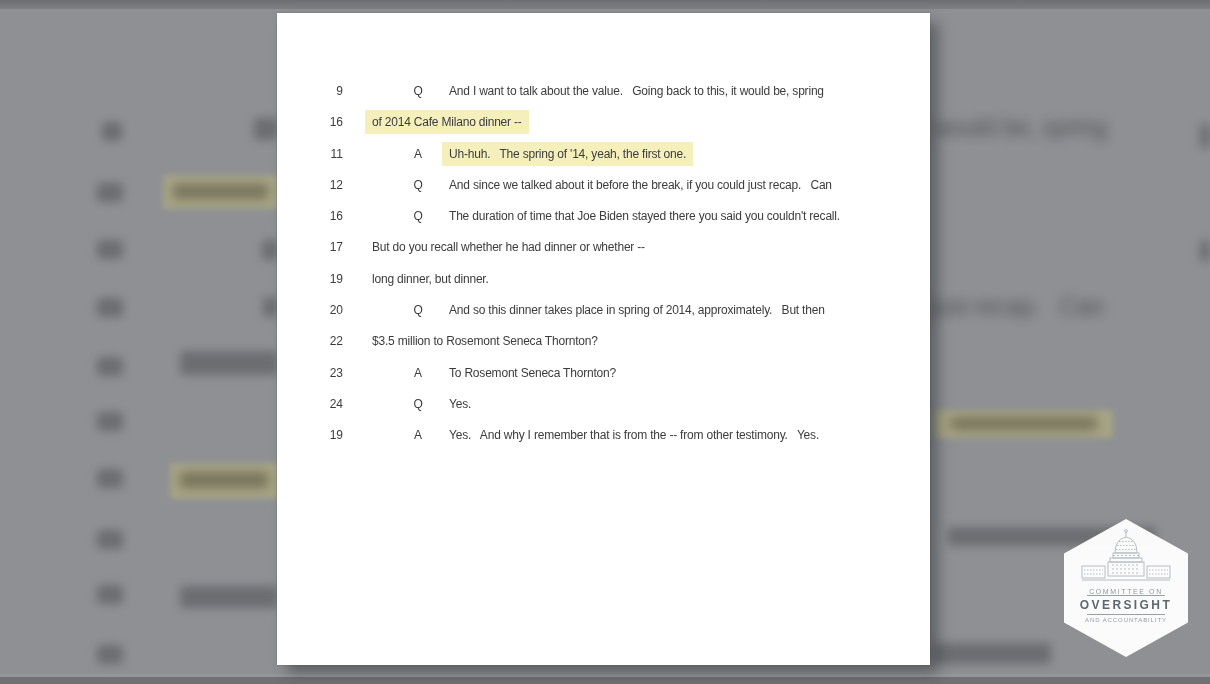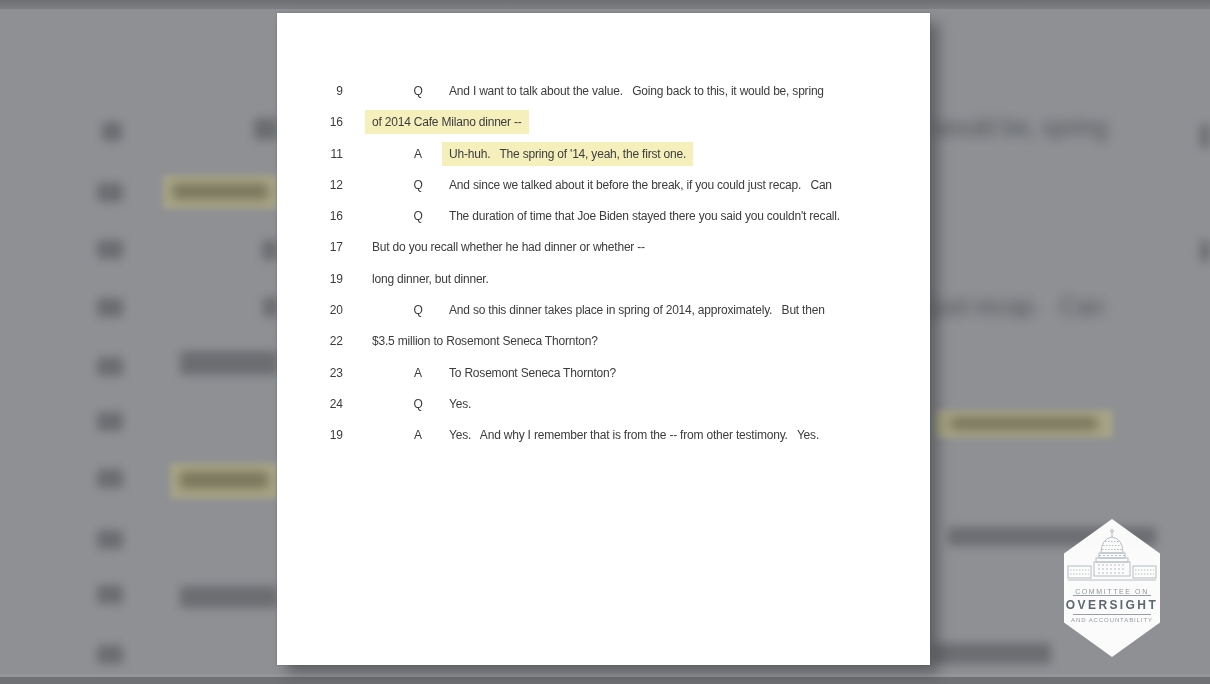--- a/index.html
+++ b/index.html
@@ -26,21 +26,21 @@
   .lines{position:absolute;top:63px;left:0;right:0;}
   .line{height:31.3px;white-space:pre;font-size:12px;line-height:31.3px;
         letter-spacing:-.2px;color:#3c3c3e;}
   .ln{display:inline-block;width:66px;text-align:right;letter-spacing:0;}
   .sp{display:inline-block;width:16px;margin-left:67px;text-align:center;}
   .txt{padding-left:29px;}
   .txt.after-sp{padding-left:23px;}
   .hl{background:#f5efbc;padding:5px 0;box-shadow:7px 0 0 #f5efbc,-7px 0 0 #f5efbc;}
 
   
-  .badge{position:absolute;left:1064px;top:519px;width:96px;height:138px;z-index:6;
+  .badge{position:absolute;left:1064px;top:519px;width:124px;height:138px;z-index:6;
          background:rgba(255,255,255,.97);
          clip-path:polygon(50% 0,100% 25%,100% 75%,50% 100%,0 75%,0 25%);
          display:flex;flex-direction:column;align-items:center;
          filter:drop-shadow(1px 2px 2px rgba(0,0,0,.18));}
   .badge svg{margin-top:9px;}
   .bt1{font-size:7px;letter-spacing:1.6px;color:#8e969a;margin-top:2px;white-space:nowrap;}
   .bt2{font-size:12px;font-weight:bold;letter-spacing:2.4px;color:#5d686e;
        margin:2px 0;white-space:nowrap;}
   .brule{width:78px;height:1px;background:#99a0a4;}
   .bt3{font-size:6px;letter-spacing:.9px;color:#949ba0;margin-top:2px;white-space:nowrap;}

